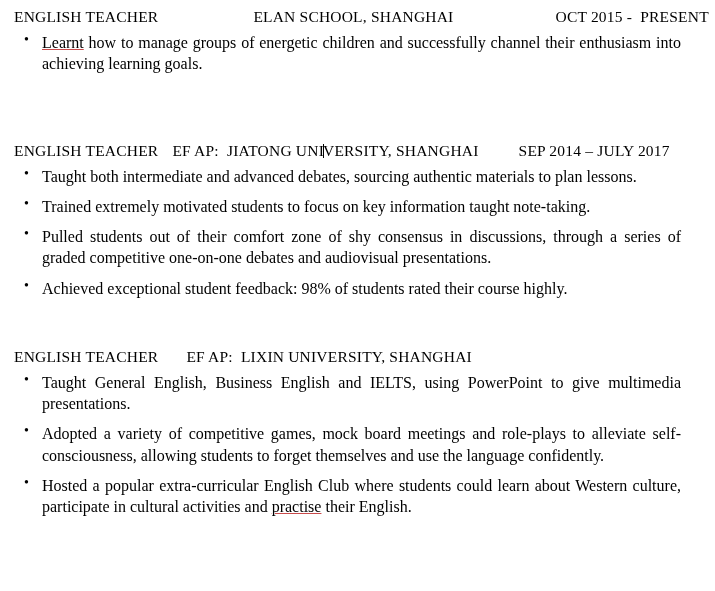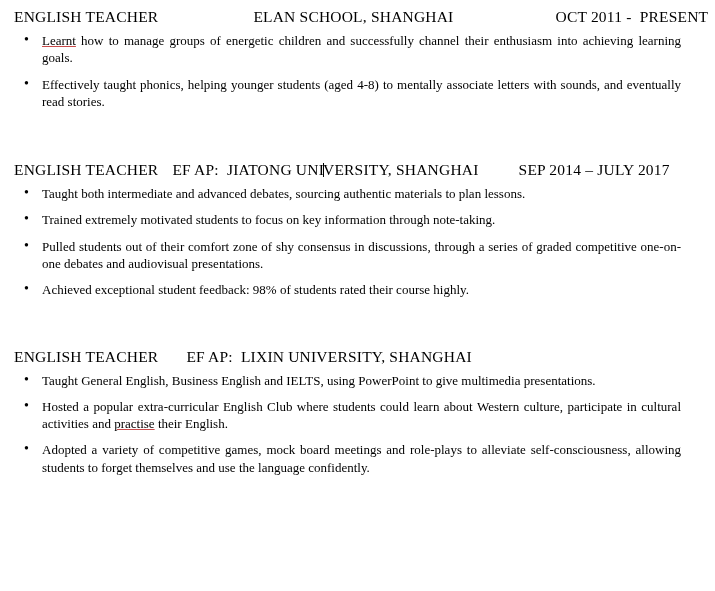--- a/index.html
+++ b/index.html
@@ -39,35 +39,35 @@
     flex: 0 0 auto;
   }
   .job-header .dates {
     flex: 0 0 auto;
   }
   
   .hdr-1 .title { margin-right: 95px; }
   .hdr-1 .org { margin-right: 102px; }
 
   .hdr-2 .title { margin-right: 14px; }
-  .hdr-2 .org { margin-right: 40px; }
+  .hdr-2 .org { margin-right: 40px; margin-top: 16px; }
 
   .hdr-3 .title { margin-right: 28px; }
   .hdr-3 .org { margin-right: 72px; }
 
   ul.bullets {
     list-style: none;
     margin: 0;
     padding: 0;
   }
   ul.bullets li {
     position: relative;
     padding-left: 28px;
     margin-bottom: 9px;
-    font-size: 13px;
+    font-size: 16px;
     line-height: 1.33;
     text-align: justify;
     text-justify: inter-word;
     padding-right: 20px;
   }
   ul.bullets li::before {
     content: "\2022";
     position: absolute;
     left: 10px;
     top: -1px;
@@ -94,51 +94,50 @@
 </style>
 </head>
 <body>
 
 <div class="page">
 
   <div class="job-block">
     <div class="job-header hdr-1">
       <span class="title">ENGLISH TEACHER</span>
       <span class="org">ELAN SCHOOL, SHANGHAI</span>
-      <span class="dates">OCT 2011 -  PRESENT</span>
+      <span class="dates">OCT 2015 -  PRESENT</span>
     </div>
     <ul class="bullets">
       <li><span class="underline-red">Learnt</span><span> how to manage groups of energetic children and successfully channel their enthusiasm into achieving learning goals.</span></li>
-      <li>Effectively taught phonics, helping younger students (aged 4-8) to mentally associate letters with sounds, and eventually read stories.</li>
     </ul>
   </div>
 
   <div class="spacer-lg"></div>
 
   <div class="job-block">
     <div class="job-header hdr-2">
       <span class="title">ENGLISH TEACHER</span>
       <span class="org">EF AP:  JIATONG UNI<span class="caret"></span>VERSITY, SHANGHAI</span>
       <span class="dates">SEP 2014 – JULY 2017</span>
     </div>
     <ul class="bullets">
       <li>Taught both intermediate and advanced debates, sourcing authentic materials to plan lessons.</li>
-      <li>Trained extremely motivated students to focus on key information through note-taking.</li>
+      <li>Trained extremely motivated students to focus on key information taught note-taking.</li>
       <li> Pulled students out of their comfort zone of shy consensus in discussions, through a series of graded competitive one-on-one debates and audiovisual presentations.</li>
       <li>Achieved exceptional student feedback: 98% of students rated their course highly.</li>
     </ul>
   </div>
 
   <div class="spacer-md"></div>
 
   <div class="job-block">
     <div class="job-header hdr-3">
       <span class="title">ENGLISH TEACHER</span>
       <span class="org">EF AP:  LIXIN UNIVERSITY, SHANGHAI</span>
     </div>
     <ul class="bullets">
       <li>Taught General English, Business English  and  IELTS,  using  PowerPoint  to  give  multimedia presentations.</li>
+      <li>Adopted a variety of competitive games, mock board meetings and role-plays to alleviate self-consciousness, allowing students to forget themselves and use the language confidently.</li>
       <li> Hosted a popular extra-curricular English Club where students could learn about Western culture, participate in cultural activities and <span class="underline-red">practise</span> their English.</li>
-      <li>Adopted a variety of competitive games, mock board meetings and role-plays to alleviate self-consciousness, allowing students to forget themselves and use the language confidently.</li>
     </ul>
   </div>
 
 </div>
 
 </body></html>

